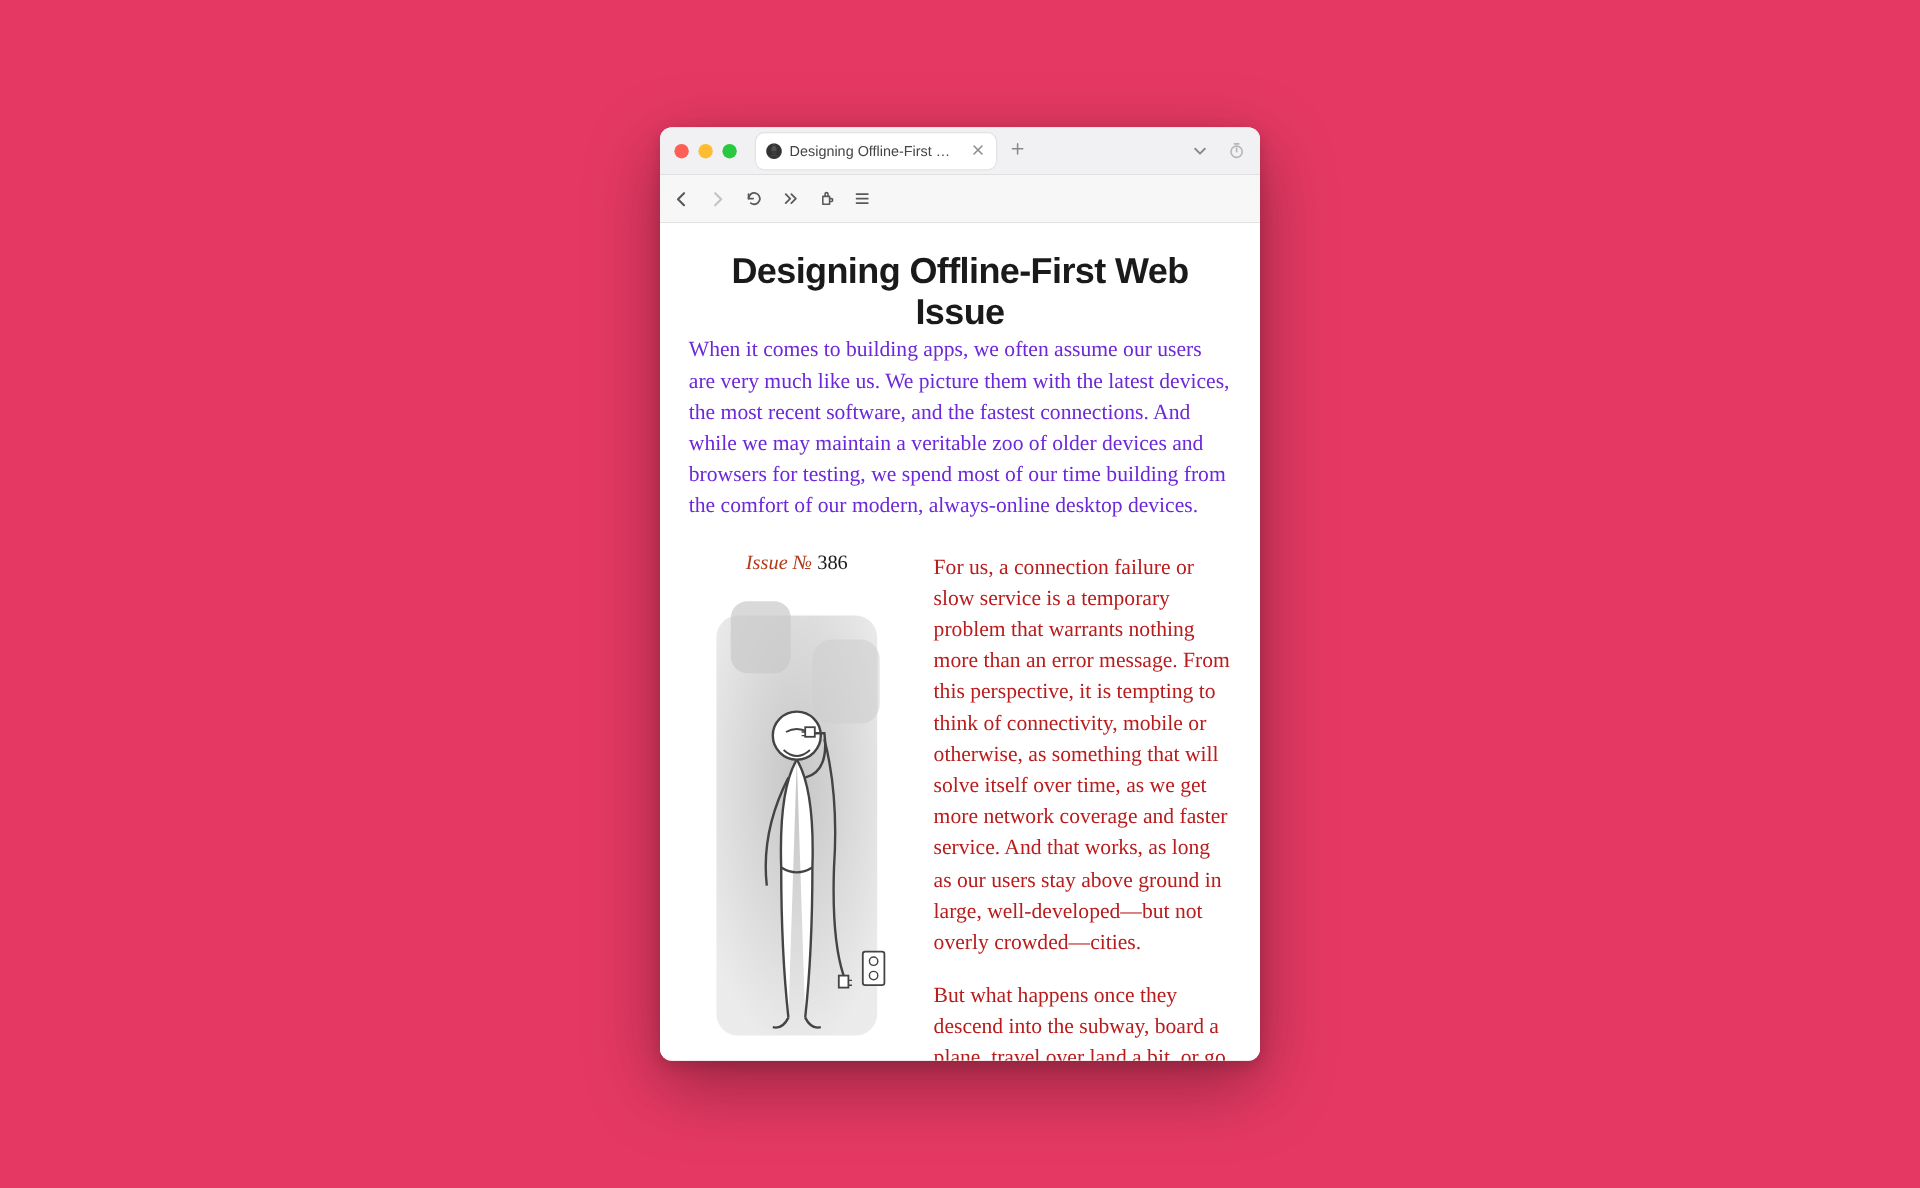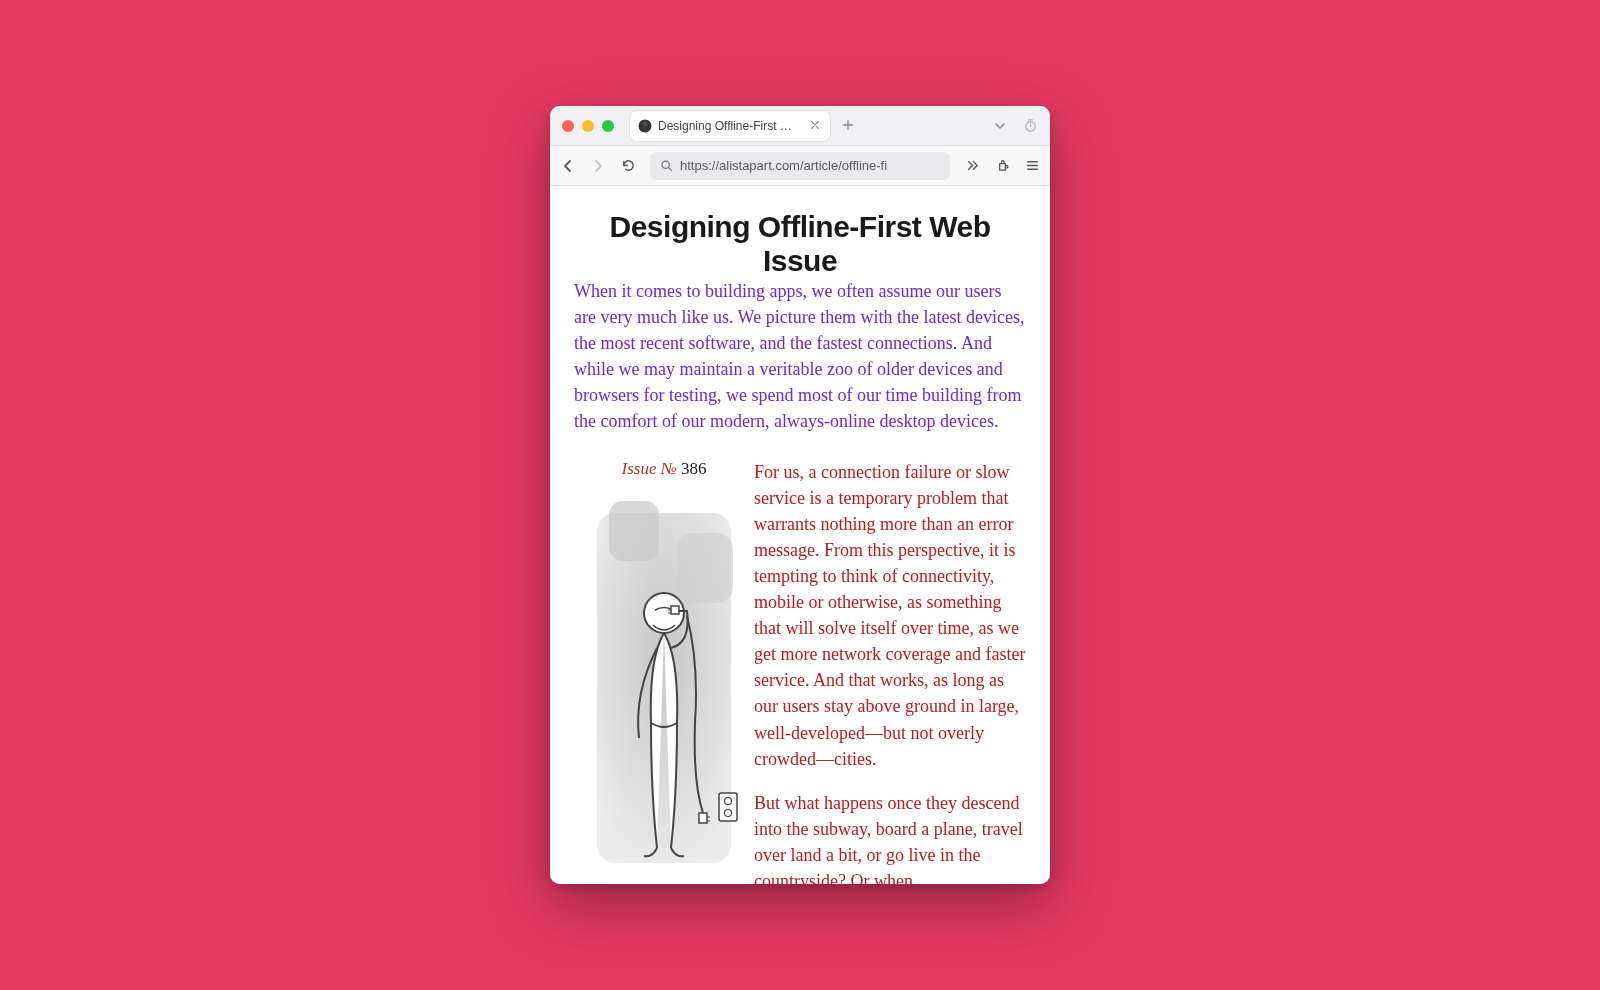--- a/index.html
+++ b/index.html
@@ -134,20 +134,21 @@
   .byline .author { color: #1a4fa3; font-weight: bold; font-style: normal; font-variant: small-caps; letter-spacing: 0.3px; }
   .byline .date { font-style: italic; }
   .intro {
     font-family: Georgia, 'Times New Roman', serif;
     font-size: 18px;
     line-height: 1.45;
     color: #6d28d9;
   }
   .body-row {
     display: flex;
+    gap: 24px;
     margin-top: 24px;
   }
   .sidebar {
     flex: 0 0 180px;
   }
   .issue-label {
     font-family: Georgia, serif;
     font-style: italic;
     color: #b23a1a;
     font-size: 17px;
@@ -223,29 +224,20 @@
       <svg viewBox="0 0 16 16" width="16" height="16">
           <path d="M6 3 L11 8 L6 13" fill="none" stroke="#c4c4c7" stroke-width="1.8" stroke-linecap="round" stroke-linejoin="round"></path>
         </svg>
     </span>
     <span class="ico">
       <svg viewBox="0 0 16 16" width="15" height="15">
           <path d="M3 8 A5 5 0 1 1 5 12" fill="none" stroke="#5a5a5d" stroke-width="1.6" stroke-linecap="round"></path>
           <path d="M3 4 V8 H7" fill="none" stroke="#5a5a5d" stroke-width="1.6" stroke-linecap="round" stroke-linejoin="round"></path>
         </svg>
     </span>
-    <div class="urlbar">
-      <span class="ico">
-        <svg viewBox="0 0 16 16" width="13" height="13">
-            <circle cx="7" cy="7" r="4.5" fill="none" stroke="#7a7a7d" stroke-width="1.5"></circle>
-            <path d="M10.5 10.5 L14 14" stroke="#7a7a7d" stroke-width="1.5" stroke-linecap="round"></path>
-          </svg>
-      </span>
-      <span class="url">https://alistapart.com/article/offline-fi</span>
-    </div>
     <div class="toolbar-right">
       <span class="ico">
         <svg viewBox="0 0 16 16" width="15" height="15">
             <path d="M4 4 L8 8 L4 12 M9 4 L13 8 L9 12" fill="none" stroke="#5a5a5d" stroke-width="1.6" stroke-linecap="round" stroke-linejoin="round"></path>
           </svg>
       </span>
       <span class="ico">
         <svg viewBox="0 0 16 16" width="15" height="15">
             <path d="M5 6 H11 V13 H5 Z M7 6 V4 A1.3 1.3 0 0 1 9.6 4 V6 M11 8 H12.5 A1.3 1.3 0 0 1 12.5 10.6 H11" fill="none" stroke="#5a5a5d" stroke-width="1.4" stroke-linejoin="round"></path>
           </svg>

